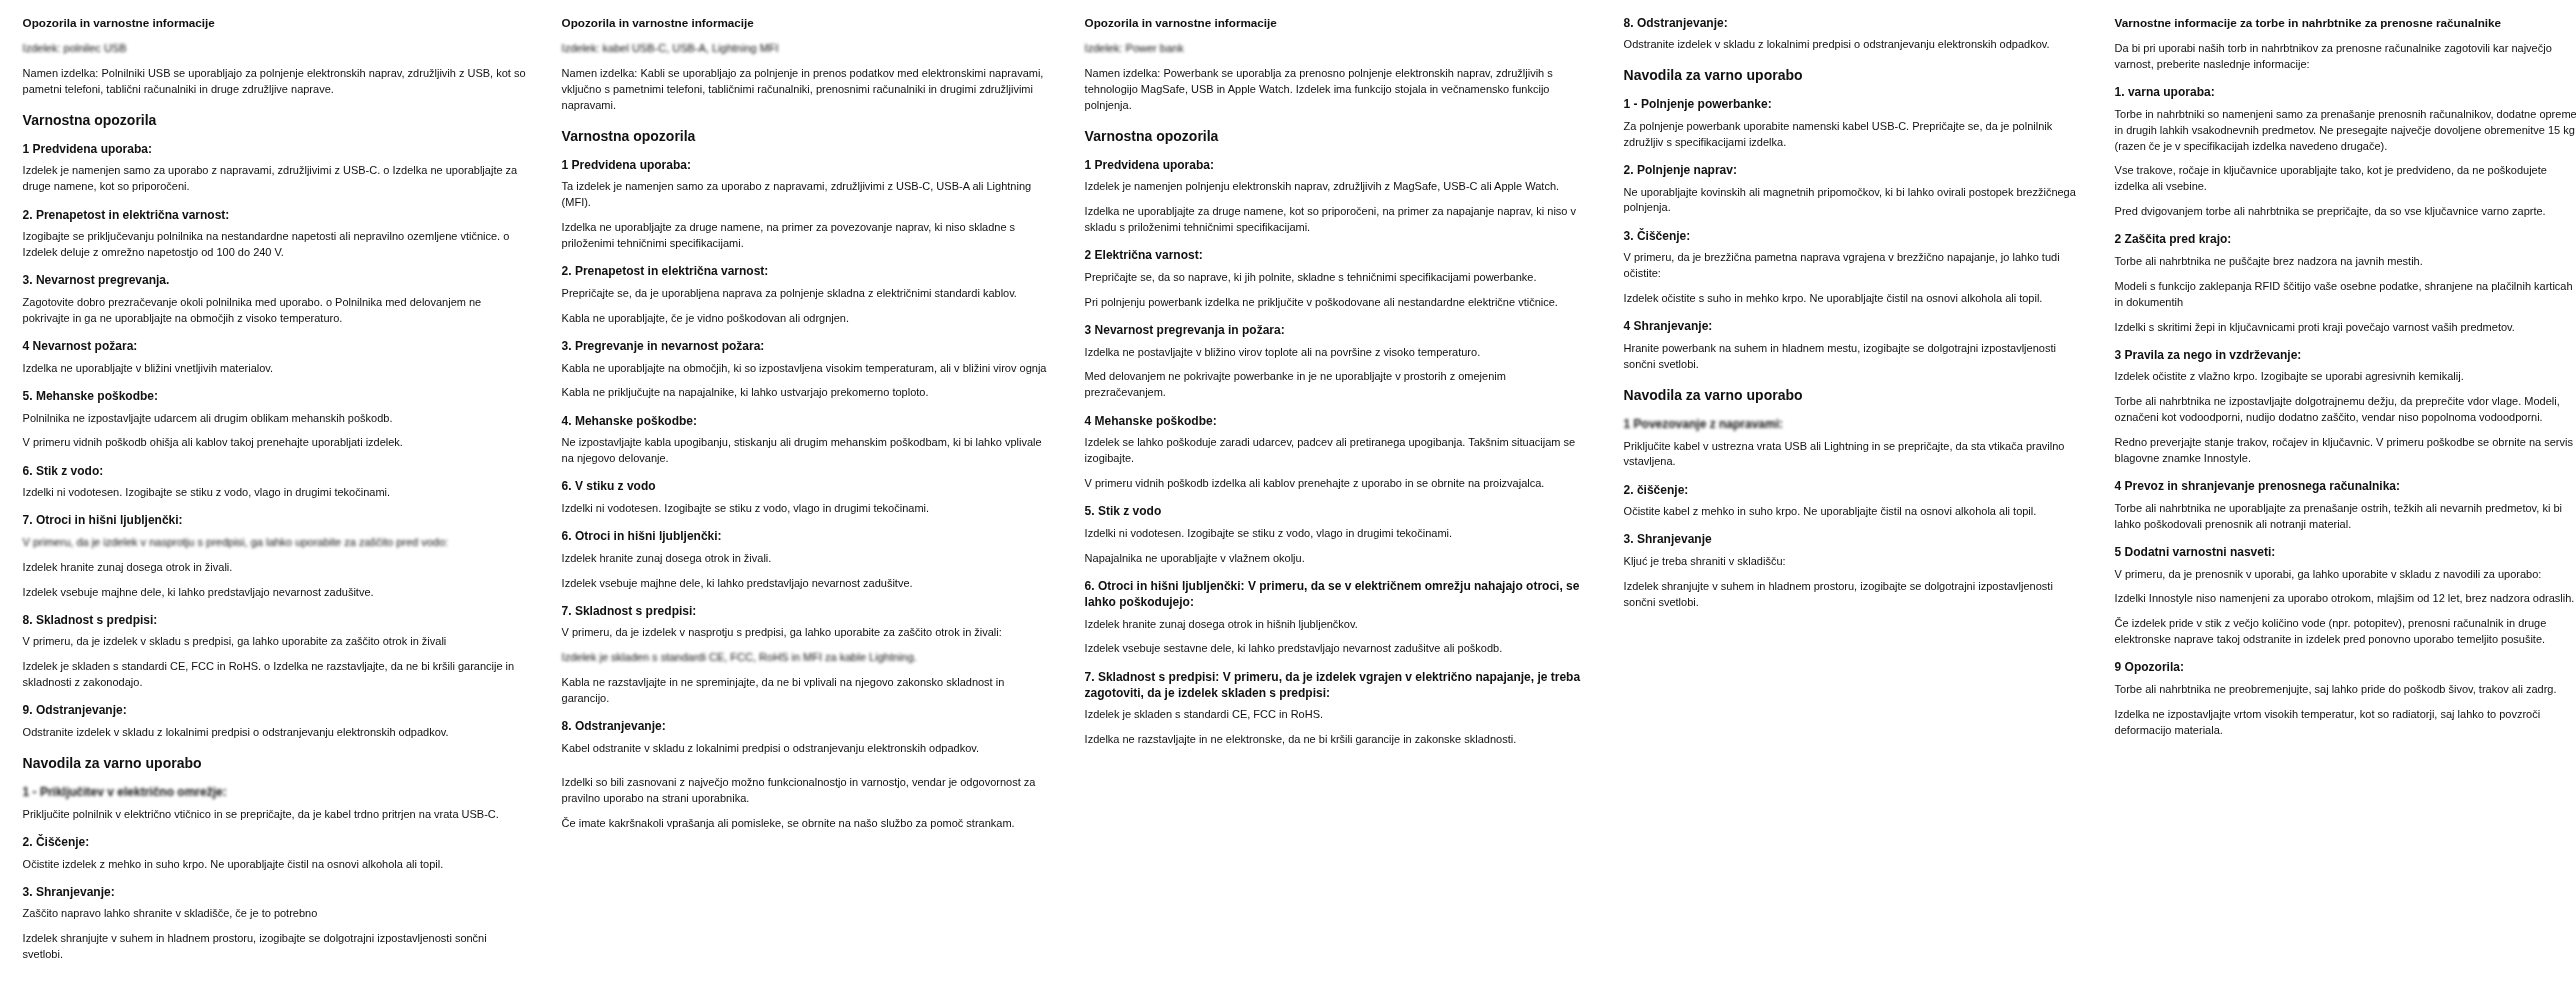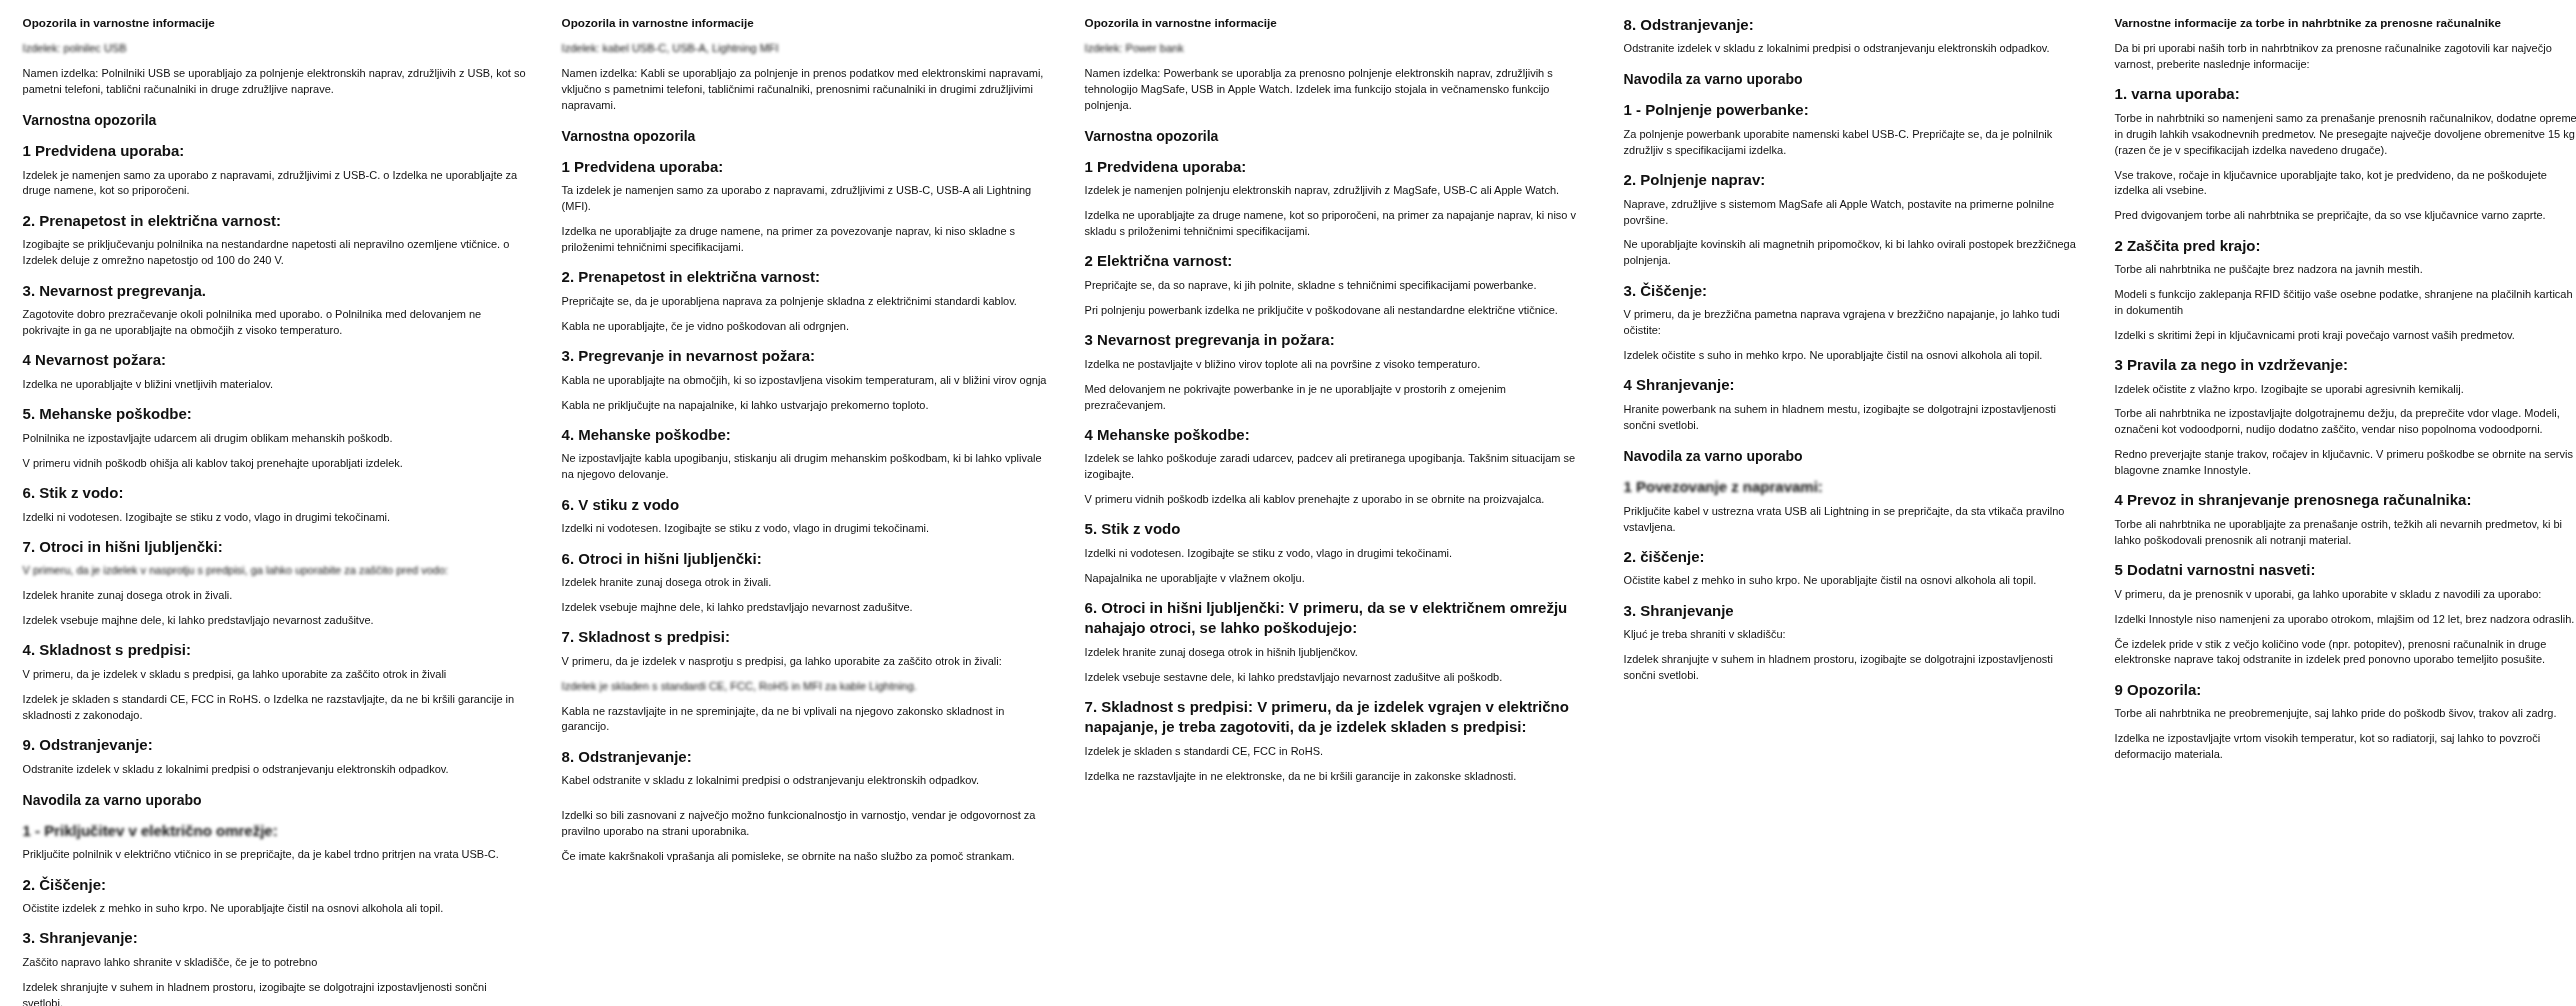--- a/index.html
+++ b/index.html
@@ -43,21 +43,21 @@
     margin: 0 0 11.3px 0;
     line-height: 1.3;
   }
   h3.sec-title {
     font-size: 14px;
     font-weight: bold;
     margin: 13px 0 8px 0;
     line-height: 1.35;
   }
   h4.sub-title {
-    font-size: 15px;
+    font-size: 12px;
     font-weight: bold;
     margin: 11.3px 0 6.4px 0;
     line-height: 1.35;
   }
   p.para {
     margin: 0 0 8.9px 0;
     font-size: 11px;
     line-height: 1.45;
   }
   .blurred {
@@ -85,21 +85,21 @@
     <p class="para">Izdelka ne uporabljajte v bližini vnetljivih materialov.</p>
     <h4 class="sub-title">5. Mehanske poškodbe:</h4>
     <p class="para">Polnilnika ne izpostavljajte udarcem ali drugim oblikam mehanskih poškodb.</p>
     <p class="para">V primeru vidnih poškodb ohišja ali kablov takoj prenehajte uporabljati izdelek.</p>
     <h4 class="sub-title">6. Stik z vodo:</h4>
     <p class="para">Izdelki ni vodotesen. Izogibajte se stiku z vodo, vlago in drugimi tekočinami.</p>
     <h4 class="sub-title">7. Otroci in hišni ljubljenčki:</h4>
     <p class="para blurred">V primeru, da je izdelek v nasprotju s predpisi, ga lahko uporabite za zaščito pred vodo:</p>
     <p class="para">Izdelek hranite zunaj dosega otrok in živali.</p>
     <p class="para">Izdelek vsebuje majhne dele, ki lahko predstavljajo nevarnost zadušitve.</p>
-    <h4 class="sub-title">4. Skladnost s predpisi:</h4>
+    <h4 class="sub-title">8. Skladnost s predpisi:</h4>
     <p class="para">V primeru, da je izdelek v skladu s predpisi, ga lahko uporabite za zaščito otrok in živali</p>
     <p class="para">Izdelek je skladen s standardi CE, FCC in RoHS. o Izdelka ne razstavljajte, da ne bi kršili garancije in skladnosti z zakonodajo.</p>
     <h4 class="sub-title">9. Odstranjevanje:</h4>
     <p class="para">Odstranite izdelek v skladu z lokalnimi predpisi o odstranjevanju elektronskih odpadkov.</p>
     <h3 class="sec-title">Navodila za varno uporabo</h3>
     <h4 class="sub-title blurred">1 - Priključitev v električno omrežje:</h4>
     <p class="para">Priključite polnilnik v električno vtičnico in se prepričajte, da je kabel trdno pritrjen na vrata USB-C.</p>
     <h4 class="sub-title">2. Čiščenje:</h4>
     <p class="para">Očistite izdelek z mehko in suho krpo. Ne uporabljajte čistil na osnovi alkohola ali topil.</p>
     <h4 class="sub-title">3. Shranjevanje:</h4>
@@ -167,21 +167,20 @@
     <p class="para">Izdelka ne razstavljajte in ne elektronske, da ne bi kršili garancije in zakonske skladnosti.</p>
   </div>
 
   <div class="col col-4">
     <h4 class="sub-title" style="margin-top:0">8. Odstranjevanje:</h4>
     <p class="para">Odstranite izdelek v skladu z lokalnimi predpisi o odstranjevanju elektronskih odpadkov.</p>
     <h3 class="sec-title">Navodila za varno uporabo</h3>
     <h4 class="sub-title">1 - Polnjenje powerbanke:</h4>
     <p class="para">Za polnjenje powerbank uporabite namenski kabel USB-C. Prepričajte se, da je polnilnik združljiv s specifikacijami izdelka.</p>
     <h4 class="sub-title">2. Polnjenje naprav:</h4>
-    <p class="para">Naprave, združljive s sistemom MagSafe ali Apple Watch, postavite na primerne polnilne površine.</p>
     <p class="para">Ne uporabljajte kovinskih ali magnetnih pripomočkov, ki bi lahko ovirali postopek brezžičnega polnjenja.</p>
     <h4 class="sub-title">3. Čiščenje:</h4>
     <p class="para">V primeru, da je brezžična pametna naprava vgrajena v brezžično napajanje, jo lahko tudi očistite:</p>
     <p class="para">Izdelek očistite s suho in mehko krpo. Ne uporabljajte čistil na osnovi alkohola ali topil.</p>
     <h4 class="sub-title">4 Shranjevanje:</h4>
     <p class="para">Hranite powerbank na suhem in hladnem mestu, izogibajte se dolgotrajni izpostavljenosti sončni svetlobi.</p>
     <h3 class="sec-title">Navodila za varno uporabo</h3>
     <h4 class="sub-title blurred">1 Povezovanje z napravami:</h4>
     <p class="para">Priključite kabel v ustrezna vrata USB ali Lightning in se prepričajte, da sta vtikača pravilno vstavljena.</p>
     <h4 class="sub-title">2. čiščenje:</h4>

